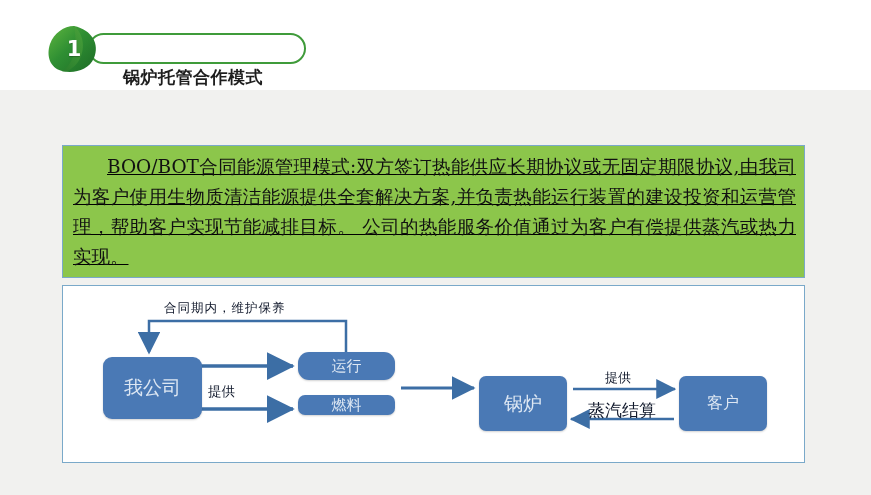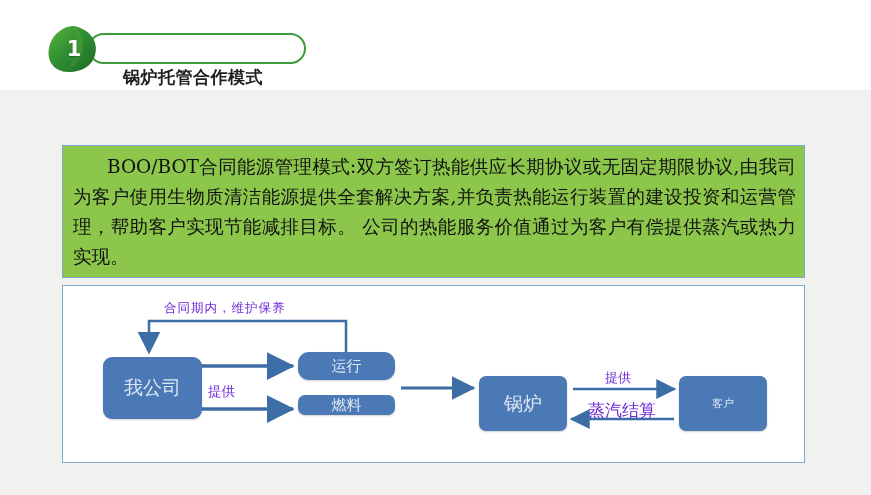--- a/index.html
+++ b/index.html
@@ -91,20 +91,21 @@
   .green-box {
     position: absolute;
     left: 62px;
     top: 145px;
     width: 743px;
     height: 133px;
     background: #8cc64b;
     border: 1px solid #7aa9c9;
     box-sizing: border-box;
     padding: 6px 8px 6px 10px;
+    text-decoration: underline;
   }
   .green-text {
     font-family: "DejaVu Serif", "Liberation Serif", serif;
     font-size: 18.5px;
     line-height: 30px;
     color: #111111;
     text-indent: 34px;
     text-align: justify;
     letter-spacing: 0px;
     word-break: break-all;
@@ -158,27 +159,27 @@
     font-size: 15px;
   }
   .node-boiler {
     left: 416px; top: 90px;
     width: 88px; height: 55px;
     font-size: 19px;
   }
   .node-customer {
     left: 616px; top: 90px;
     width: 88px; height: 55px;
-    font-size: 11px;
+    font-size: 16px;
   }
 
   .lbl {
     position: absolute;
     font-family: Liberation Sans, sans-serif;
-    color: #6d28d9;
+    color: #0f172a;
     font-size: 12.5px;
     white-space: nowrap;
   }
   .lbl-contract { left: 101px; top: 14px; font-size: 12.5px; letter-spacing: 1px;}
   .lbl-supply1  { left: 145px; top: 97px; font-size: 13.5px; }
   .lbl-supply2  { left: 542px; top: 83px; font-size: 13px; }
   .lbl-steam    { left: 525px; top: 113px; font-size: 17px; }
 
   svg.arrows {
     position: absolute;

